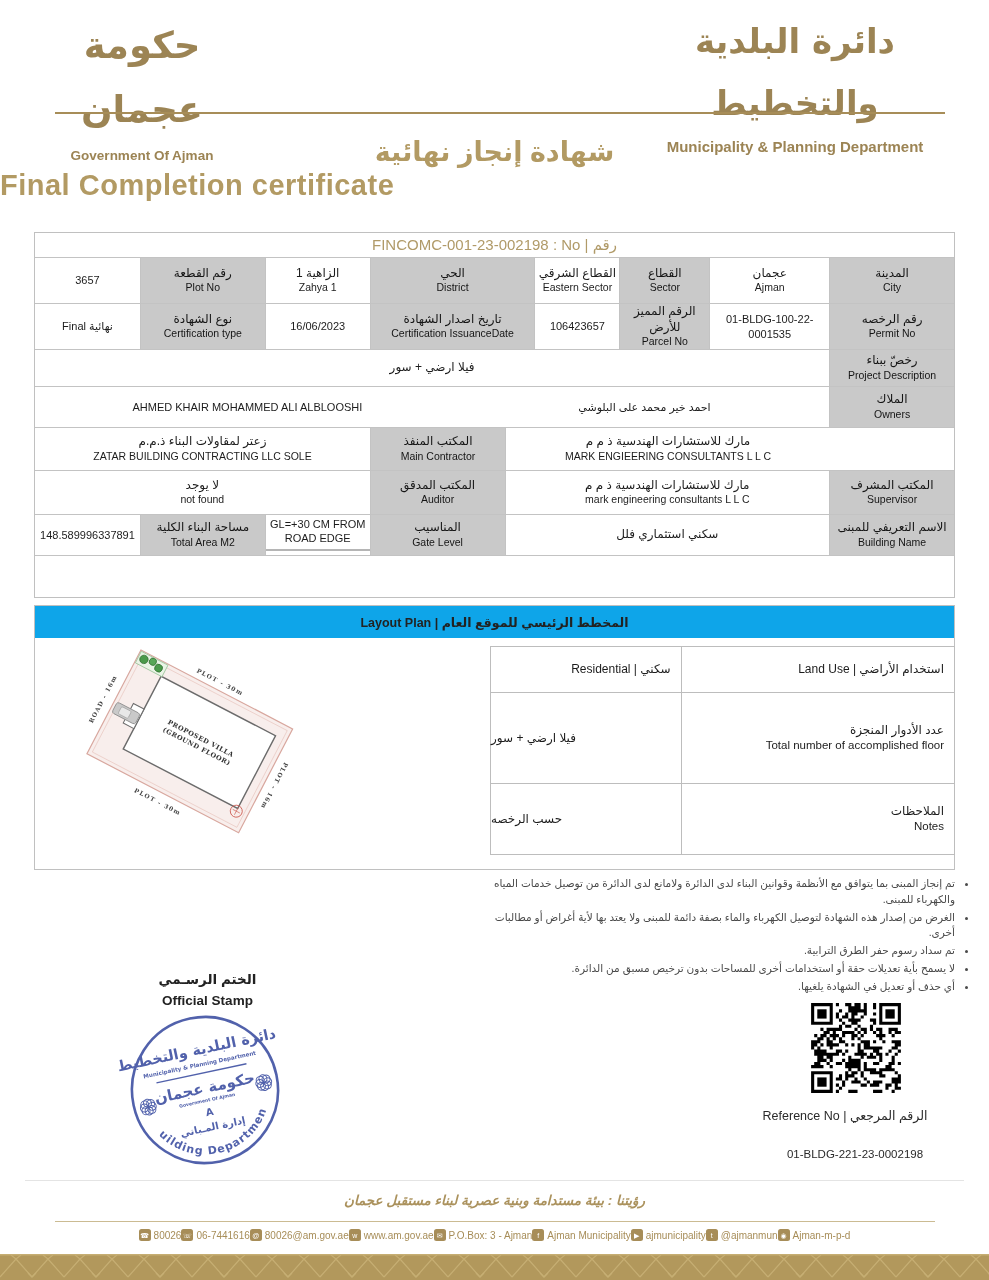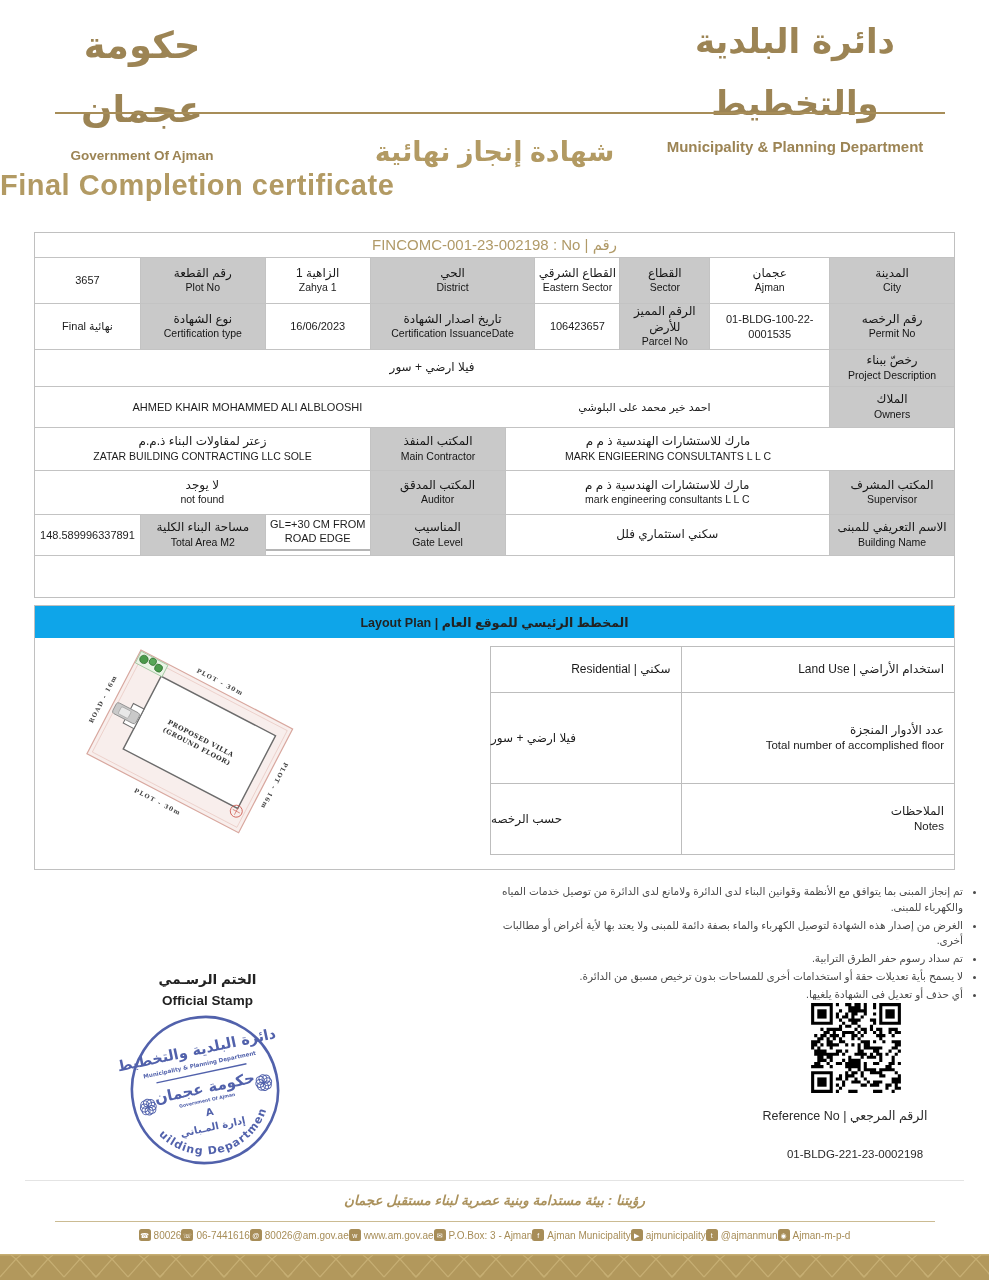--- a/index.html
+++ b/index.html
@@ -39,21 +39,21 @@
   .layout-bar{height:32px;background:#0ea5e9;display:flex;align-items:center;justify-content:center;font-size:12.5px;font-weight:bold;color:#222;}
   .siteplan{position:absolute;left:20px;top:36px;}
   .landuse{position:absolute;left:455px;top:40px;width:465px;border:1px solid #bdbdbd;box-sizing:border-box;}
   .lrow{display:flex;border-bottom:1px solid #bdbdbd;gap:37px;}
   .lrow:last-child{border-bottom:none;}
   .lrow>div{box-sizing:border-box;display:flex;flex-direction:column;justify-content:center;align-items:flex-end;padding-right:10px;font-size:12px;line-height:1.35;}
   .lval{width:207px;border-right:1px solid #bdbdbd;}
   .llab{width:256px;}
   .lh45{height:45px}.lh90{height:90px}.lh70{height:70px}
   
-  .notes{position:absolute;left:468px;top:876px;width:487px;margin:8px;padding:0 20px 0 0;direction:rtl;list-style:disc;color:#4a4a4a;font-size:10.5px;line-height:1.5;}
+  .notes{position:absolute;left:468px;top:876px;width:487px;margin:0;padding:0 20px 0 0;direction:rtl;list-style:disc;color:#4a4a4a;font-size:10.5px;line-height:1.5;}
   .notes li{margin-bottom:2px;}
   
   .stamp-label{position:absolute;left:95px;top:970px;width:225px;text-align:center;font-size:13.5px;font-weight:bold;color:#222;line-height:1.55;}
   .stamp-svg{position:absolute;left:98px;top:1006px;}
   
   .qr-svg{position:absolute;left:808px;top:1000px;background:#fff;}
   .ref-label{position:absolute;left:730px;top:1108px;width:230px;text-align:center;font-size:12.5px;color:#2a2a2a;}
   .ref-value{position:absolute;left:750px;top:1148px;width:210px;text-align:center;font-size:11.5px;color:#2a2a2a;}
   .sep{position:absolute;left:25px;top:1180px;width:939px;height:1px;background:#e4e4e4;}
   

